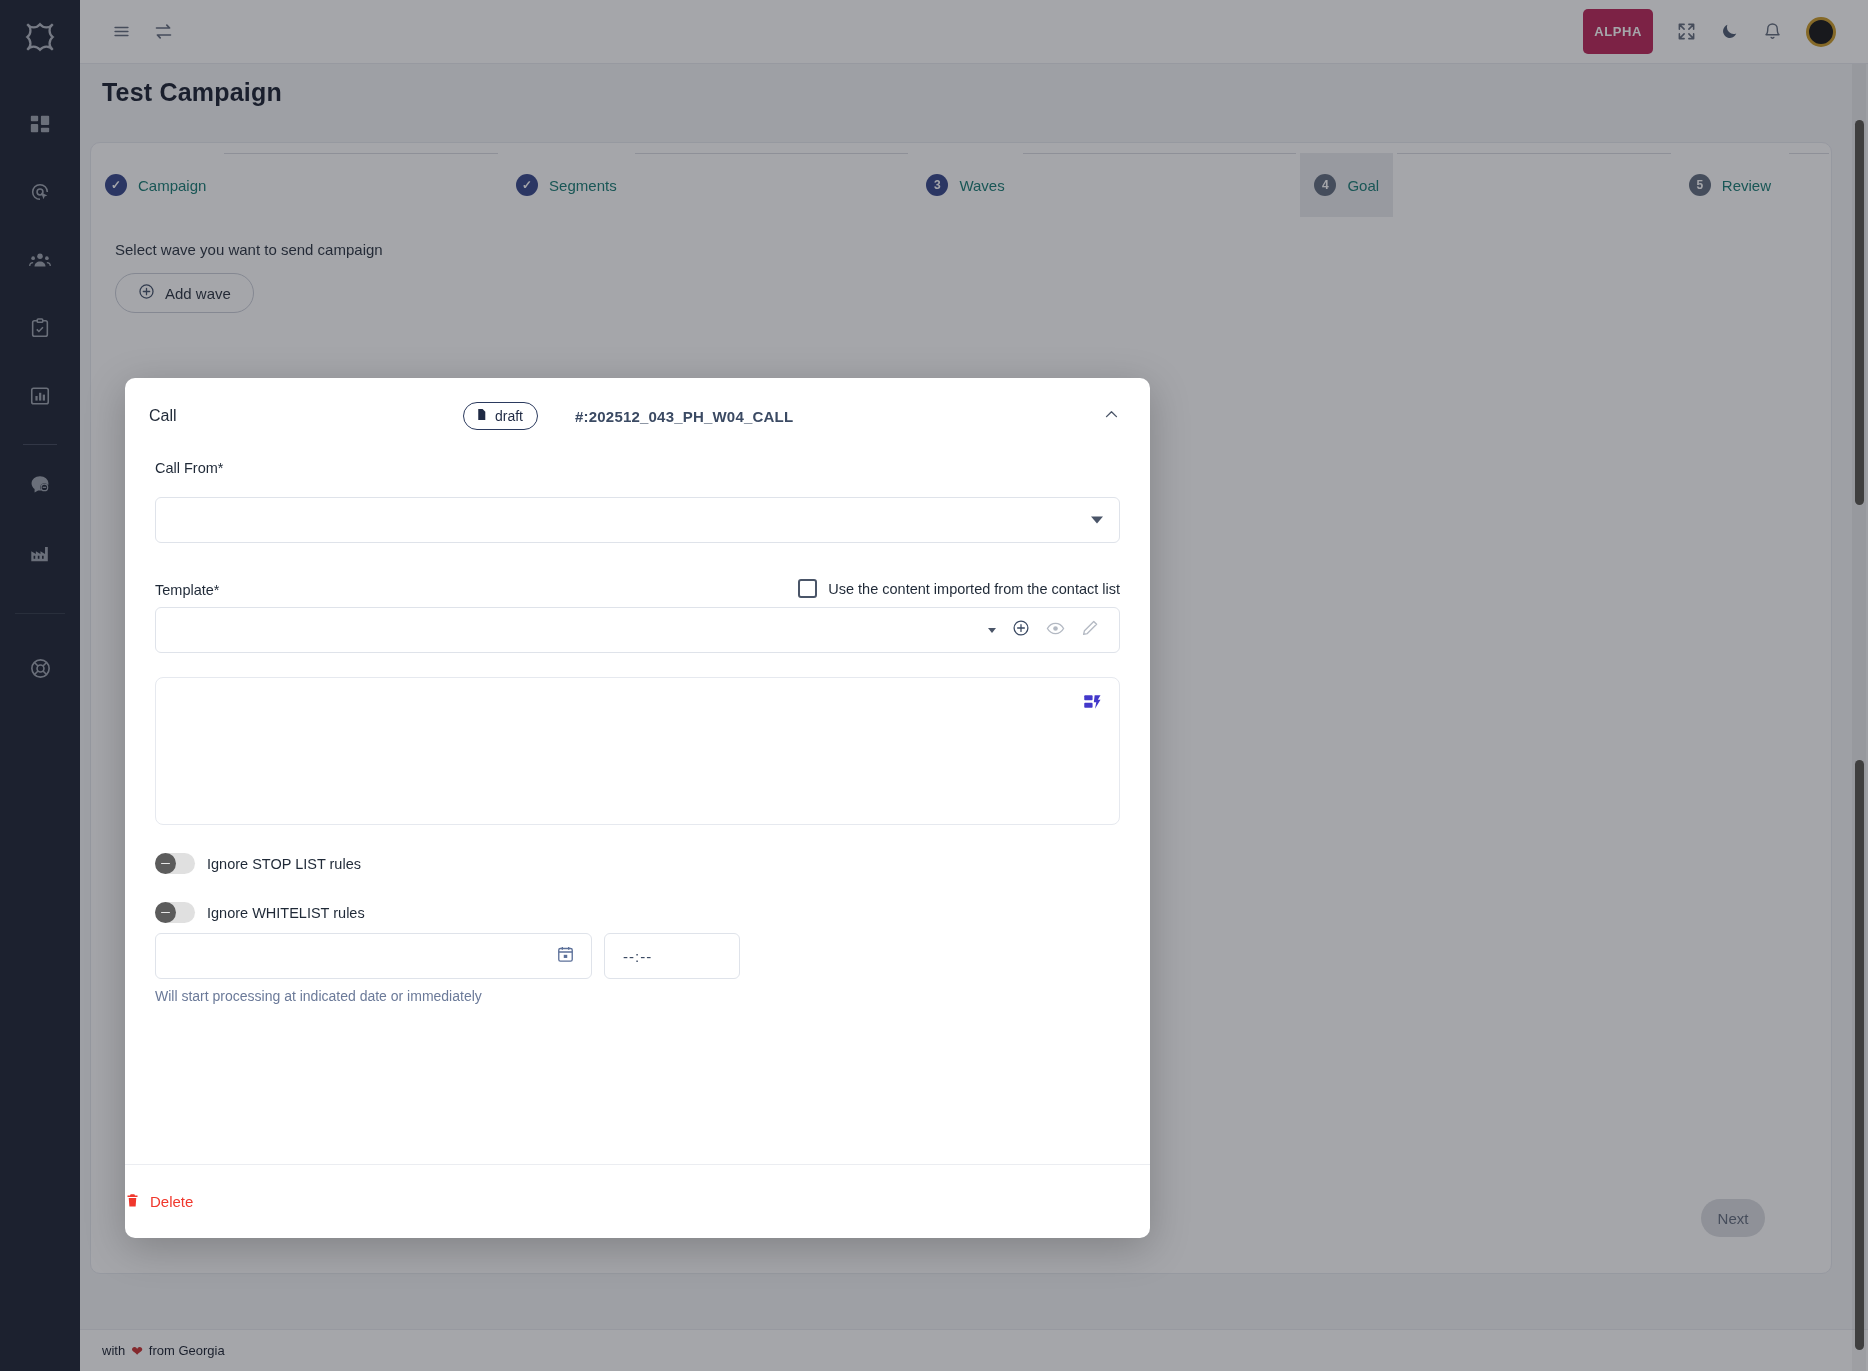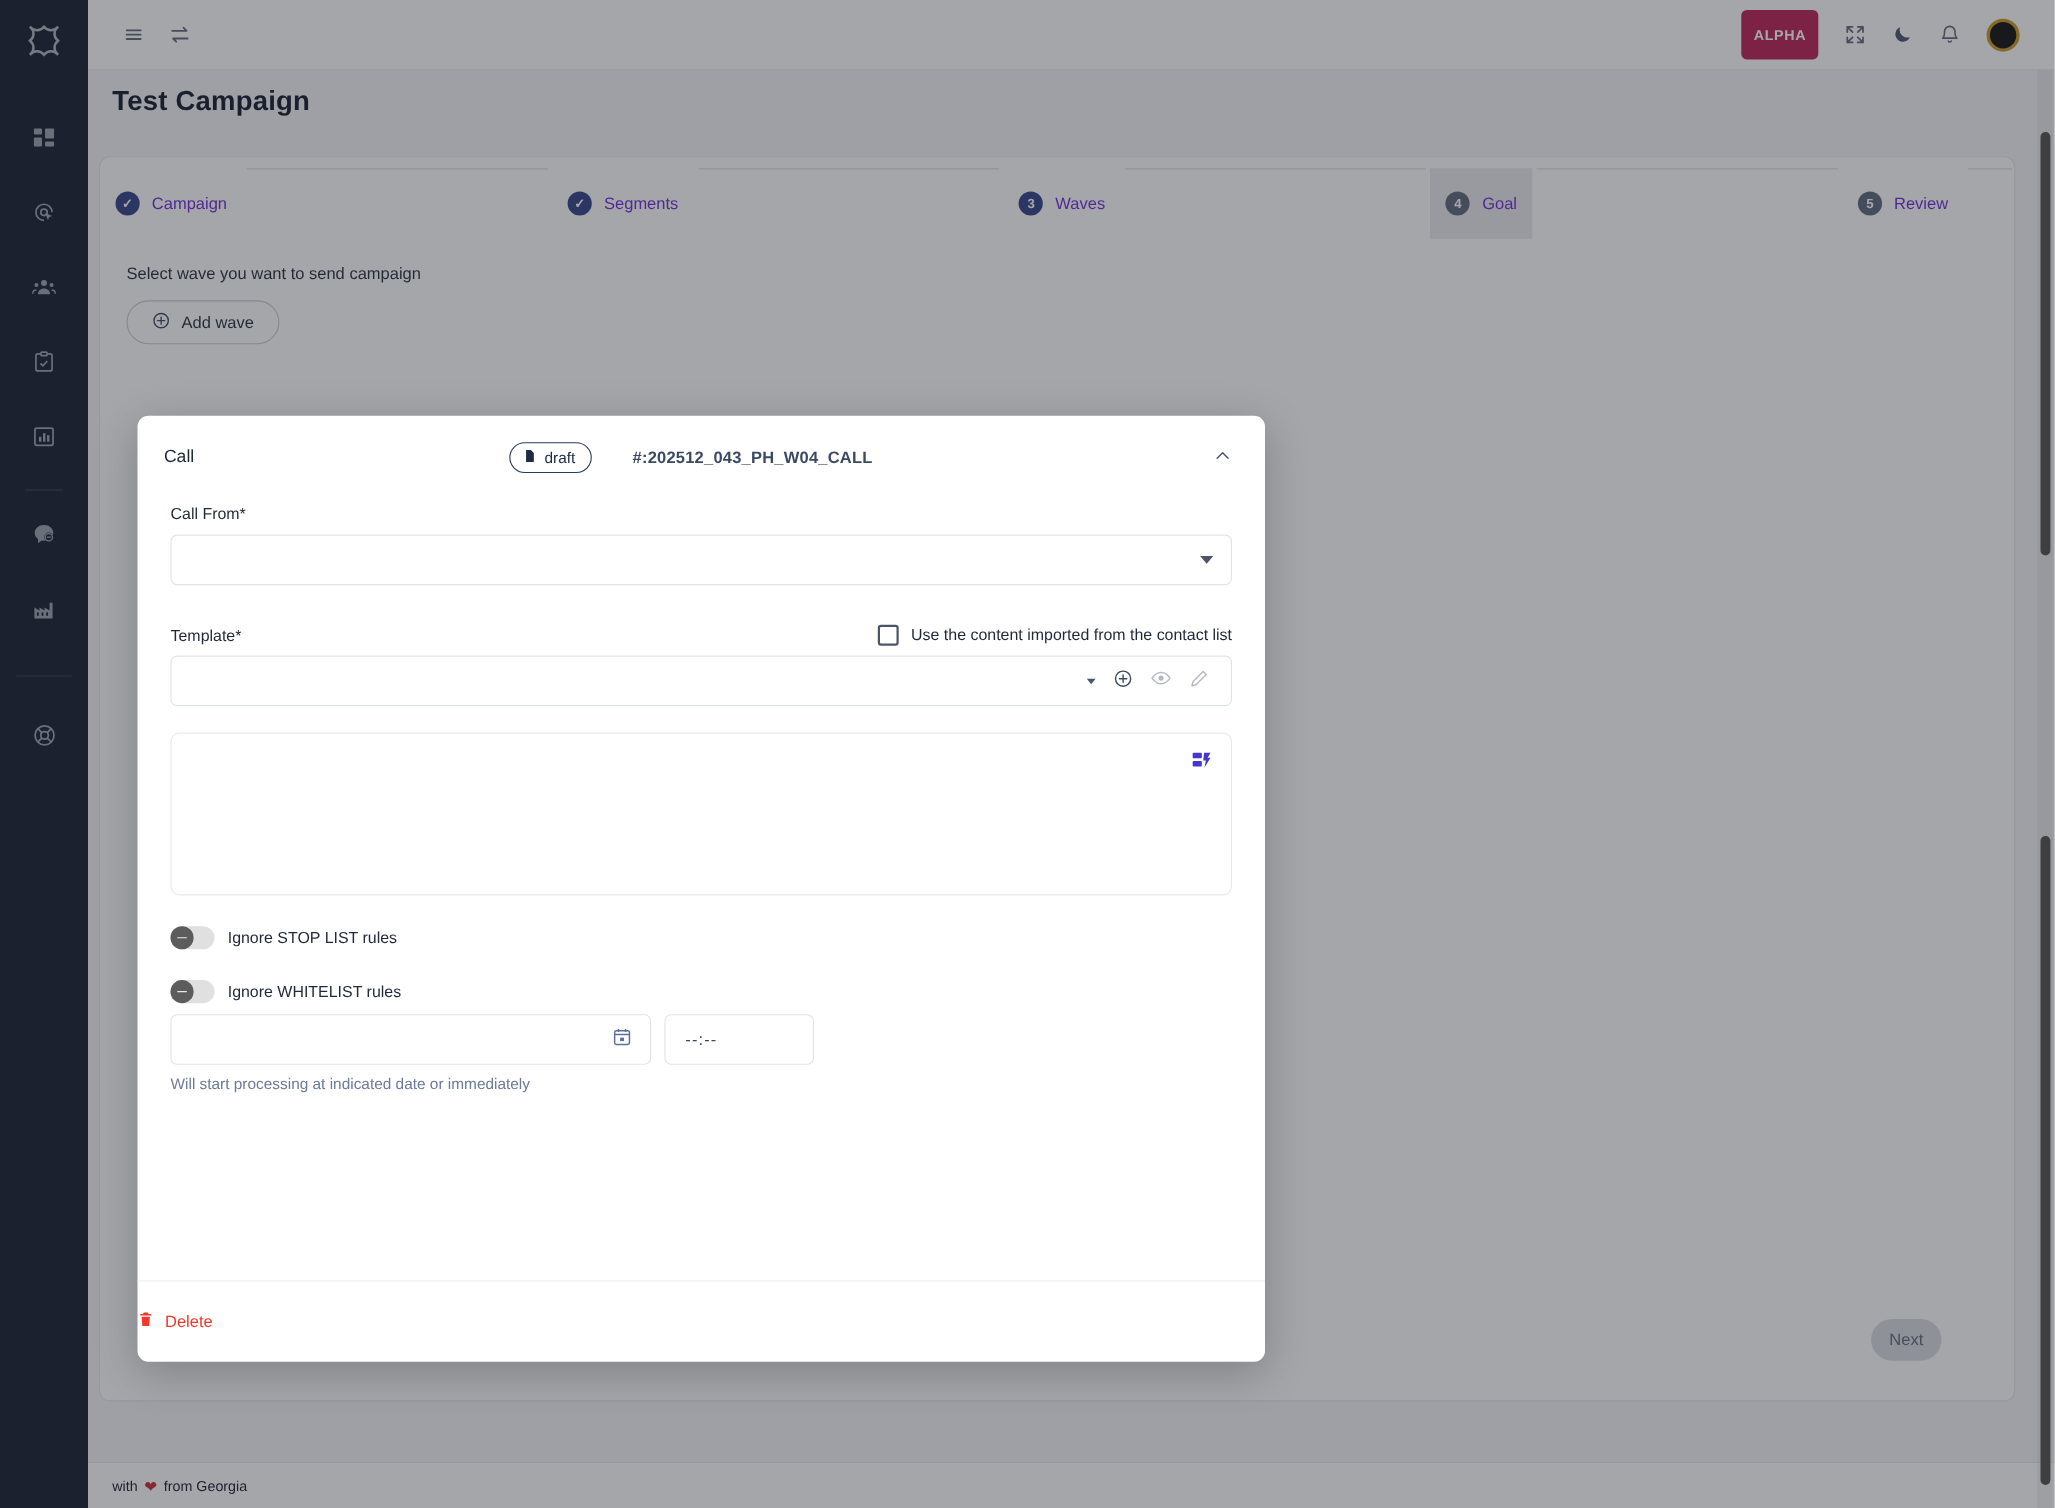--- a/index.html
+++ b/index.html
@@ -73,21 +73,21 @@
   .step { display: flex; align-items: center; padding: 0 14px; cursor: pointer; }
   .step.highlight { background: #e9eaee; }
   .step-num {
     width: 22px; height: 22px; border-radius: 50%;
     display: flex; align-items: center; justify-content: center;
     font-size: 12px; font-weight: 600; color: #fff; flex: 0 0 auto;
   }
   .step-num.done { background: #2e3f86; }
   .step-num.active { background: #2e3f86; }
   .step-num.todo  { background: #5b6779; }
-  .step-label { margin-left: 11px; font-size: 15px; color: #6d28d9; white-space: nowrap; }
+  .step-label { margin-left: 11px; font-size: 15px; color: #0f766e; white-space: nowrap; }
   .step-line { flex: 1 1 auto; height: 1px; background: #d7dae1; margin: 0 4px; min-width: 20px; }
 
   
   .sel-wave-text {
     position: absolute; left: 24px; top: 98px;
     font-size: 15px; color: #1f2937;
   }
   .add-wave {
     position: absolute; left: 24px; top: 130px;
     height: 40px; padding: 0 22px;
@@ -143,21 +143,21 @@
   .wave-code {
     margin-left: 13px; font-size: 15px; font-weight: 700; color: #3b4a63;
     letter-spacing: .2px;
   }
   .collapse-btn {
     margin-left: auto; background: none; border: none; cursor: pointer;
     display: flex; align-items: center; justify-content: center; padding: 6px;
   }
 
   .modal-body { padding: 6px 30px 0 30px; }
-  .fld-label { font-size: 14.5px; color: #1f2937; margin-bottom: 10px; display: block; }
+  .fld-label { font-size: 14.5px; color: #1f2937; margin-bottom: 21px; display: block; }
 
   .sel-box {
     position: relative; width: 100%; height: 46px;
     border: 1px solid #dfe3ea; border-radius: 6px; background: #fff;
     display: flex; align-items: center; padding: 0 14px;
   }
   .caret {
     position: absolute; right: 16px; top: 50%; transform: translateY(-50%);
     width: 0; height: 0; border-left: 6px solid transparent;
     border-right: 6px solid transparent; border-top: 7px solid #4a5568;

